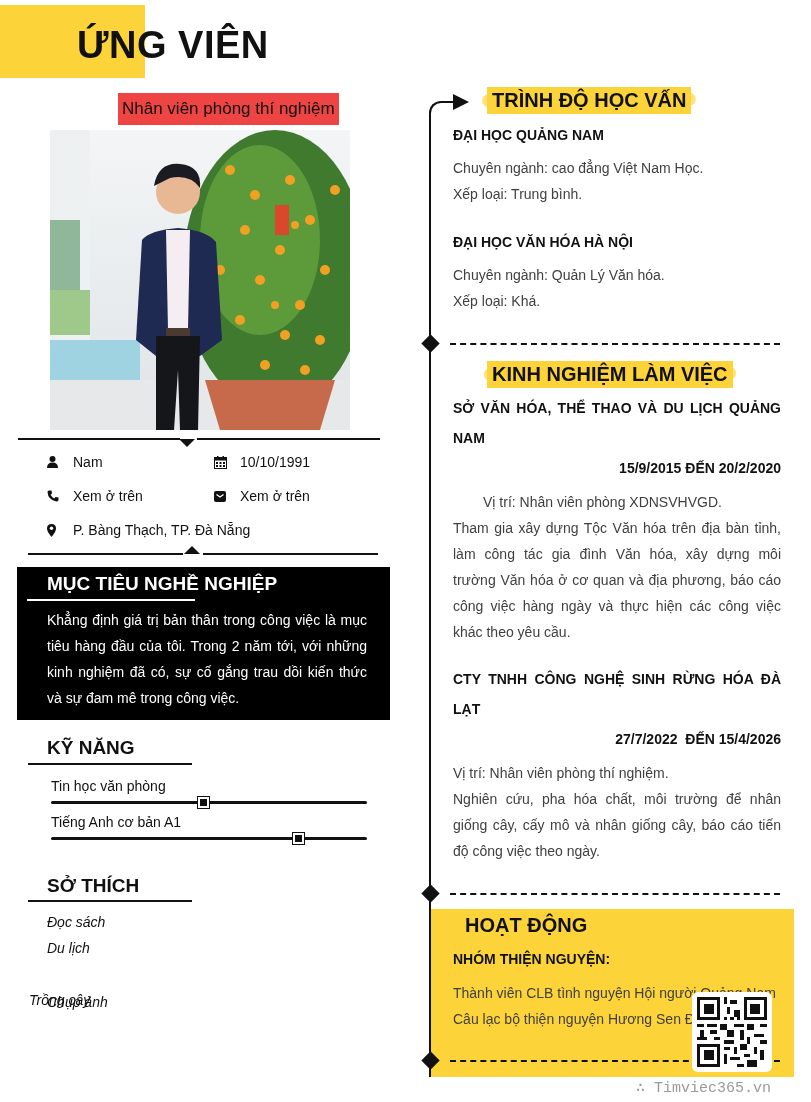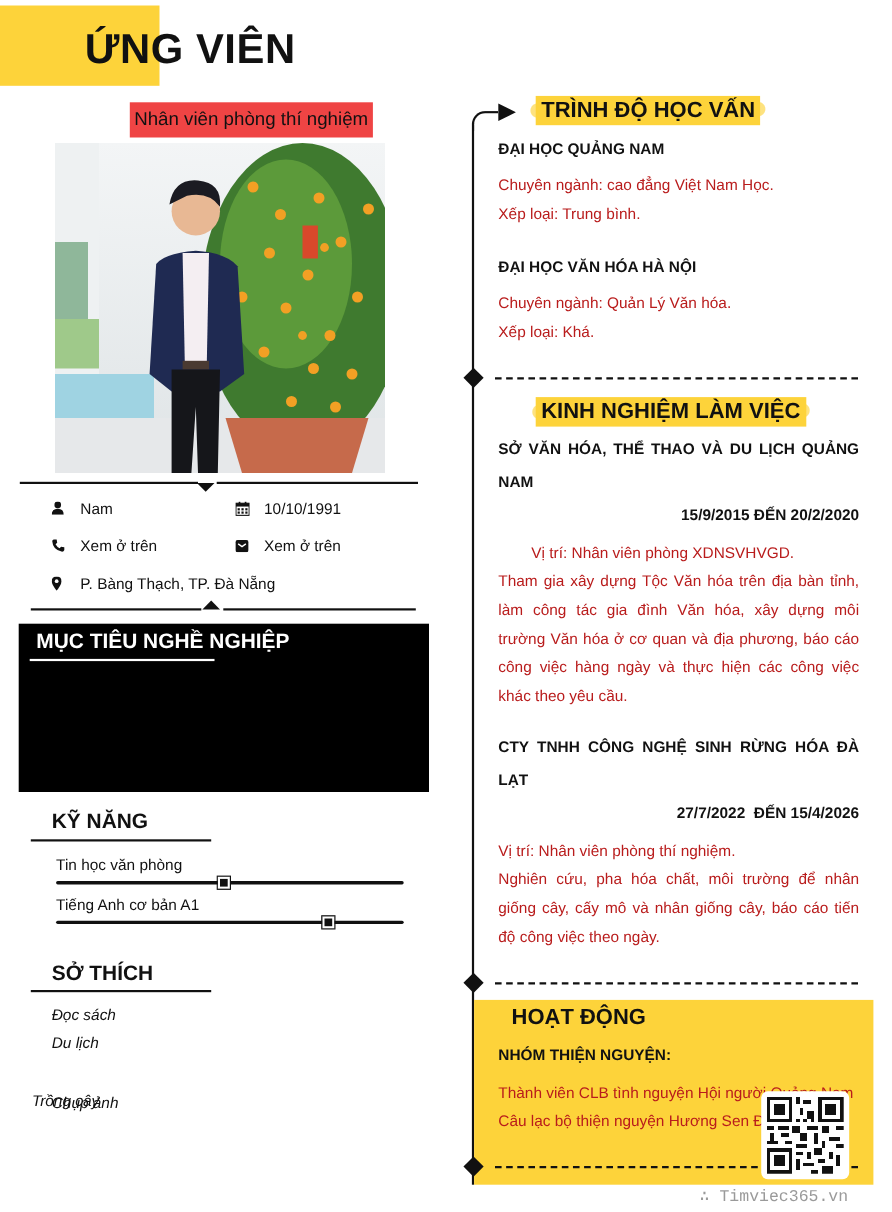--- a/index.html
+++ b/index.html
@@ -19,21 +19,21 @@
 
     
     .rule { height: 2px; background: #111; }
     .tri-down { width: 0; height: 0; border-left: 8px solid transparent; border-right: 8px solid transparent; border-top: 8px solid #111; }
     .tri-up { width: 0; height: 0; border-left: 8px solid transparent; border-right: 8px solid transparent; border-bottom: 8px solid #111; }
     .info-item { display: flex; align-items: center; font-size: 14px; color: #111; white-space: nowrap; }
     .info-item .ic { width: 26px; display: inline-flex; align-items: center; justify-content: flex-start; }
 
     
     .obj-box { left: 17px; top: 567px; width: 373px; height: 153px; background: #000; color: #fff; }
-    .obj-title { position: absolute; left: 16px; top: 6px; font-size: 19px; font-weight: 700; color: #fff; white-space: nowrap; }
+    .obj-title { position: absolute; left: 30px; top: 6px; font-size: 19px; font-weight: 700; color: #fff; white-space: nowrap; }
     .obj-rule { position: absolute; left: 10px; top: 32px; width: 168px; height: 2px; background: #fff; }
     .obj-text { position: absolute; left: 30px; top: 40px; width: 320px; font-size: 14px; line-height: 26px; color: #fff; }
 
     
     .sec-title { font-size: 19px; font-weight: 700; color: #111; white-space: nowrap; }
     .sec-rule { height: 2px; background: #111; }
 
     .skill-label { font-size: 14px; color: #111; white-space: nowrap; }
     .skill-bar { height: 3px; background: #111; border-radius: 2px; }
     .skill-knob { width: 11px; height: 11px; background: #111; border: 2px solid #fff; outline: 1px solid #111; }
@@ -53,21 +53,21 @@
         radial-gradient(circle at 4% 50%, rgba(253,211,58,0.65) 0 6px, transparent 7px),
         radial-gradient(circle at 96% 45%, rgba(253,211,58,0.65) 0 6px, transparent 7px),
         linear-gradient(#fdd33a, #fdd33a);
       background-size: 100% 100%, 100% 100%, calc(100% - 14px) 100%;
       background-repeat: no-repeat;
       background-position: 0 0, 0 0, center;
       border-radius: 3px;
     }
 
     .r-head { font-size: 14px; font-weight: 700; color: #111; }
-    .r-text { font-size: 14px; line-height: 26px; color: #b91c1c; }
+    .r-text { font-size: 14px; line-height: 26px; color: #404040; }
     .r-just { text-align: justify; text-align-last: left; }
     .r-date { font-size: 14px; font-weight: 700; color: #111; text-align: right; white-space: nowrap; }
 
     
     .act-box { left: 431px; top: 909px; width: 363px; height: 168px; background: #fdd33a; }
     .act-title { position: absolute; left: 34px; top: 5px; font-size: 20px; font-weight: 700; color: #111; white-space: nowrap; }
 
     .qr { left: 692px; top: 992px; width: 80px; height: 80px; background: #fff; border-radius: 6px; padding: 5px; }
 
     .watermark { left: 636px; top: 1078px; font-family: "Liberation Mono", "DejaVu Sans Mono", monospace; font-size: 15px; color: #9a9a9a; white-space: nowrap; }
@@ -188,20 +188,21 @@
   <span>P. Bàng Thạch, TP. Đà Nẵng</span>
 </div>
 
 <div class="abs rule" style="left:28px; top:553px; width:155px;"></div>
 <div class="abs tri-up" style="left:184px; top:546px;"></div>
 <div class="abs rule" style="left:203px; top:553px; width:175px;"></div>
 
 <div class="abs obj-box">
   <div class="obj-title">MỤC TIÊU NGHỀ NGHIỆP</div>
   <div class="obj-rule"></div>
+  <div class="obj-text r-just">Khẳng định giá trị bản thân trong công việc là mục tiêu hàng đầu của tôi. Trong 2 năm tới, với những kinh nghiệm đã có, sự cố gắng trau dồi kiến thức và sự đam mê trong công việc.</div>
 </div>
 
 <div class="abs sec-title" style="left:47px; top:737px;">KỸ NĂNG</div>
 <div class="abs sec-rule" style="left:28px; top:763px; width:164px;"></div>
 
 <div class="abs skill-label" style="left:51px; top:778px;">Tin học văn phòng</div>
 <div class="abs skill-bar" style="left:51px; top:801px; width:316px;"></div>
 <div class="abs skill-knob" style="left:198px; top:797px;"></div>
 
 <div class="abs skill-label" style="left:51px; top:814px;">Tiếng Anh cơ bản A1</div>

